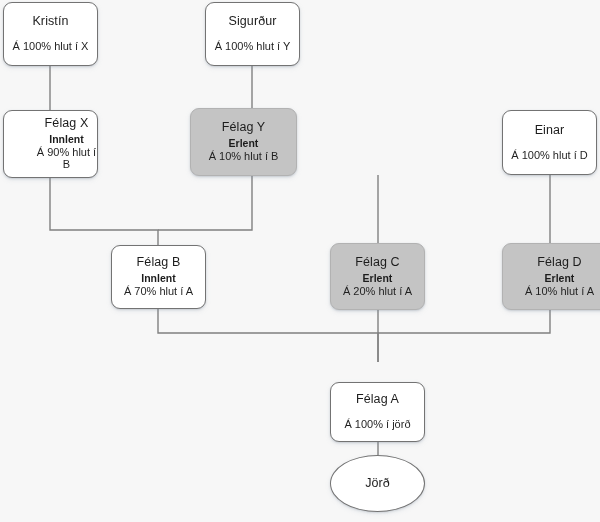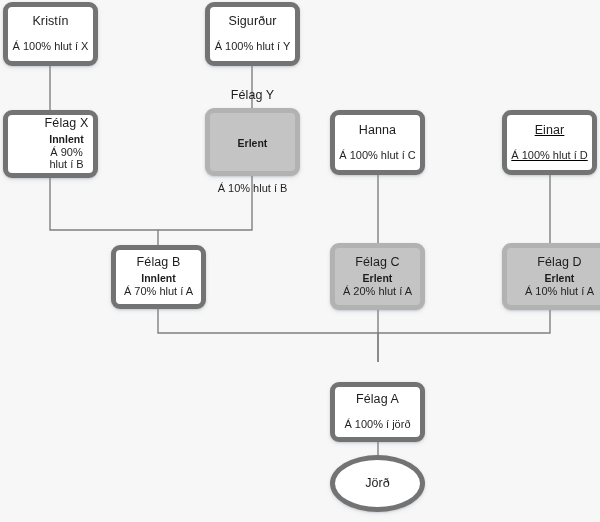--- a/index.html
+++ b/index.html
@@ -22,21 +22,21 @@
     width: 600px; height: 522px;
     pointer-events: none;
   }
   .node {
     position: absolute;
     display: flex;
     flex-direction: column;
     align-items: center;
     justify-content: center;
     text-align: center;
-    border: 5px solid #737373;
+    border: 1px solid #737373;
     background: #ffffff;
     border-radius: 9px;
     box-shadow: 0 1px 2px rgba(120,130,145,0.30),
                 0 2px 5px rgba(150,165,185,0.18);
     z-index: 2;
   }
   .node.gray {
     background: #c4c4c4;
     border-color: #b2b2b2;
   }
@@ -91,30 +91,26 @@
     </div>
     <div class="node person" style="left: 205px; top: 2px; width: 95px; height: 64px;">
       <div class="n-title">Sigurður</div>
       <div class="n-note">Á 100% hlut í Y</div>
     </div>
     <div class="node company" style="left: 3px; top: 110px; width: 95px; height: 68px; padding-left: 32px;">
       <div class="n-title">Félag X</div>
       <div class="n-sub">Innlent</div>
       <div class="n-note">Á 90% hlut í B</div>
     </div>
-    <div class="node company gray" style="left: 205px; top: 108px; width: 95px; height: 68px; gap: 32px;">
+    <div class="node company gray" style="left: 190px; top: 108px; width: 107px; height: 68px;">
       <div class="n-title">Félag Y</div>
       <div class="n-sub">Erlent</div>
       <div class="n-note">Á 10% hlut í B</div>
     </div>
-    <div class="node person" style="left: 330px; top: 110px; width: 95px; height: 65px;">
-      <div class="n-title">Hanna</div>
-      <div class="n-note">Á 100% hlut í C</div>
-    </div>
-    <div class="node person" style="left: 502px; top: 110px; width: 95px; height: 65px; text-decoration: underline;">
+    <div class="node person" style="left: 502px; top: 110px; width: 95px; height: 65px;">
       <div class="n-title">Einar</div>
       <div class="n-note">Á 100% hlut í D</div>
     </div>
     <div class="node company" style="left: 111px; top: 245px; width: 95px; height: 64px;">
       <div class="n-title">Félag B</div>
       <div class="n-sub">Innlent</div>
       <div class="n-note">Á 70% hlut í A</div>
     </div>
     <div class="node company gray" style="left: 330px; top: 243px; width: 95px; height: 67px;">
       <div class="n-title">Félag C</div>

